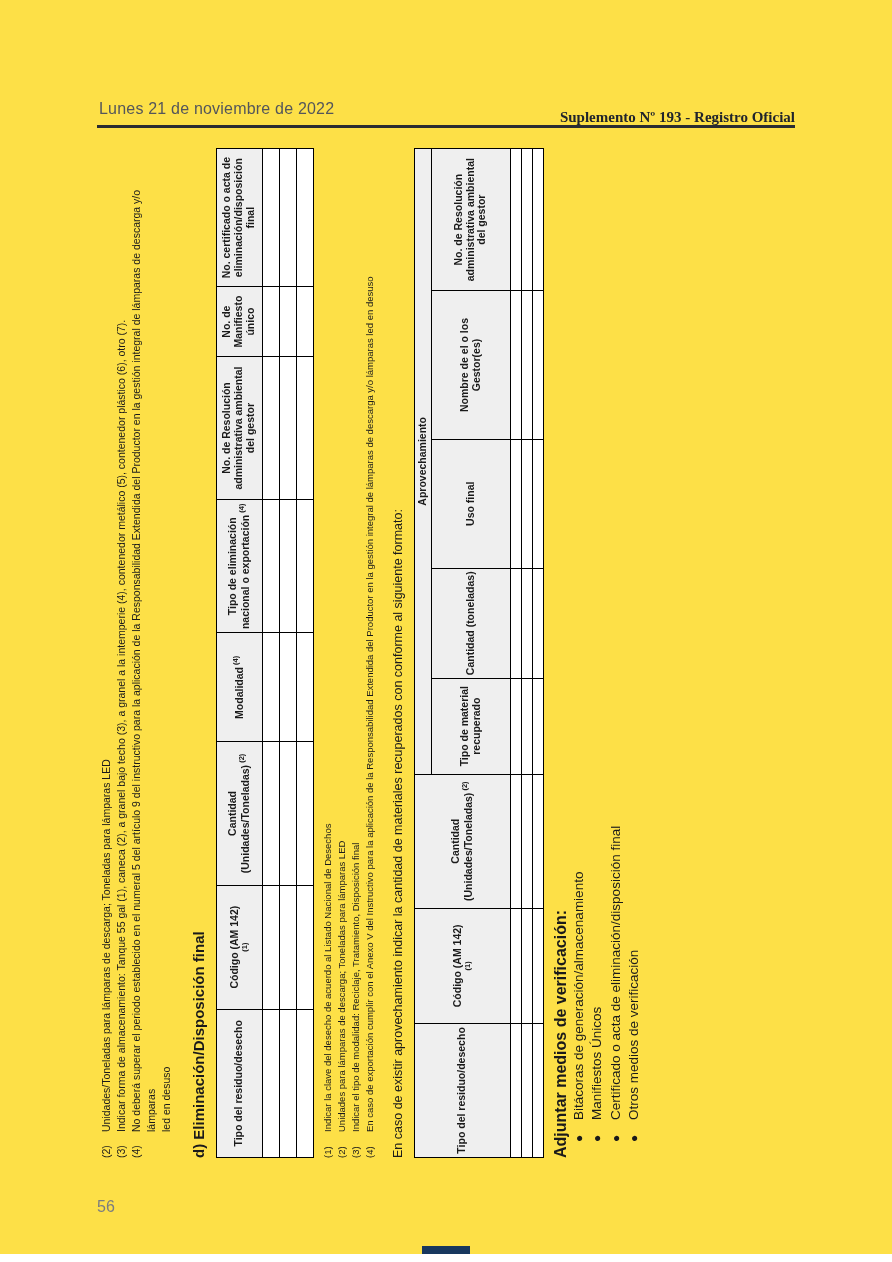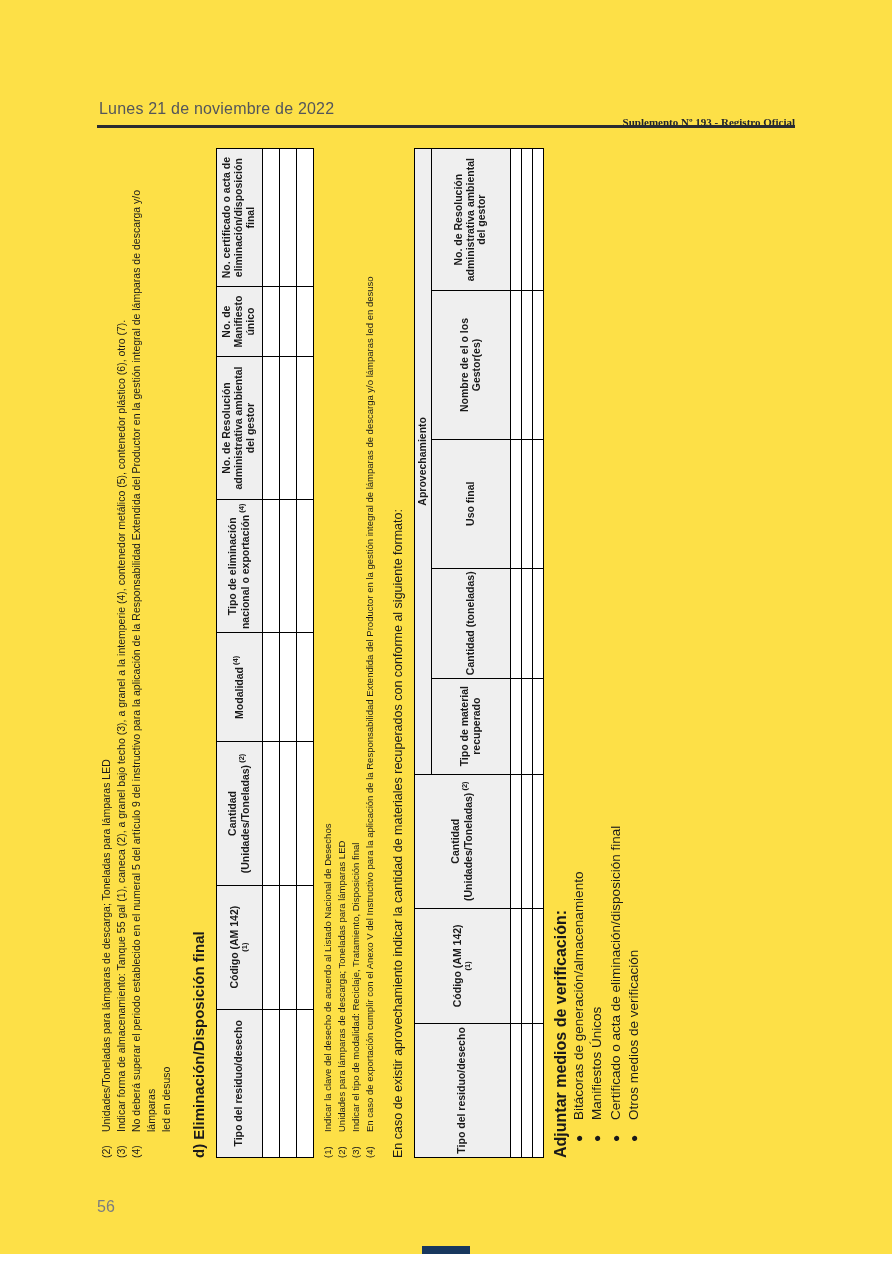--- a/index.html
+++ b/index.html
@@ -1,21 +1,21 @@
 <!DOCTYPE html>
 <html><head>
 <meta charset="utf-8">
 <style>
   html,body{margin:0;padding:0;background:#fff;}
   .page{position:relative;width:892px;height:1254px;background:#fde047;overflow:hidden;
         font-family:"Liberation Sans",sans-serif;color:#1a1a1a;}
   
   .hdr-date{position:absolute;left:99px;top:100px;font-size:16px;color:#54565b;letter-spacing:.2px;}
-  .hdr-pub{position:absolute;right:97px;top:116px;font-family:"Liberation Serif",serif;
-           font-weight:bold;font-size:11px;color:#20242c;text-align:center;}
+  .hdr-pub{position:absolute;right:97px;top:109px;font-family:"Liberation Serif",serif;
+           font-weight:bold;font-size:15px;color:#20242c;text-align:center;}
   .hdr-rule{position:absolute;left:97px;top:125px;width:698px;height:3px;background:#2a2c31;}
   
   .rot{position:absolute;left:97px;top:148px;width:1010px;height:548px;
        transform-origin:top left;transform:rotate(-90deg) translateX(-1010px);}
   .fn-top{font-size:10.5px;line-height:1.42;margin-top:2px;}
   .fn-mid{font-size:9.5px;line-height:1.5;margin-top:7px;}
   .fn-row{display:flex;}
   .fn-num{flex:0 0 26px;}
   .fn-text{flex:1 1 auto;}
   .sec-title{font-size:15px;font-weight:bold;margin-top:16px;}

